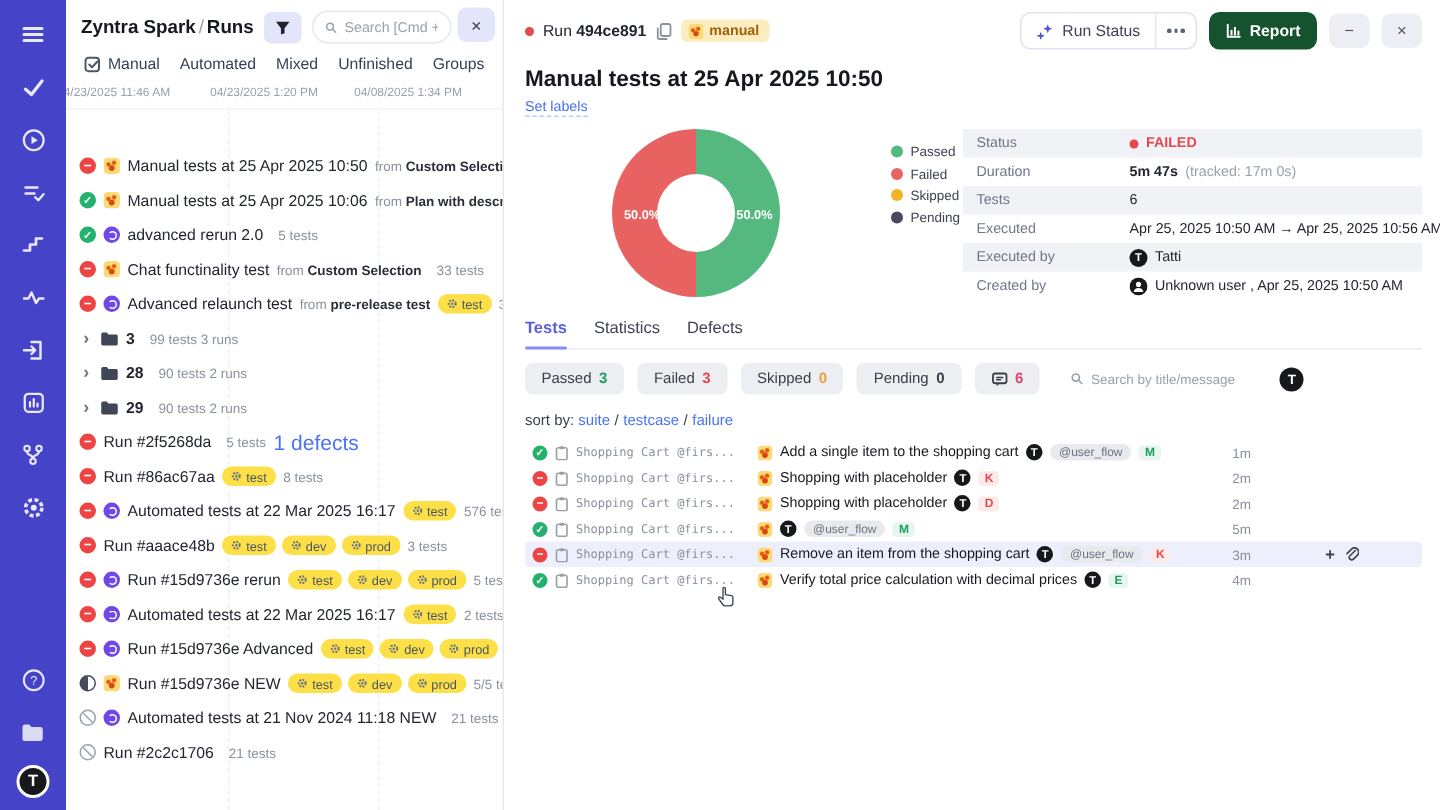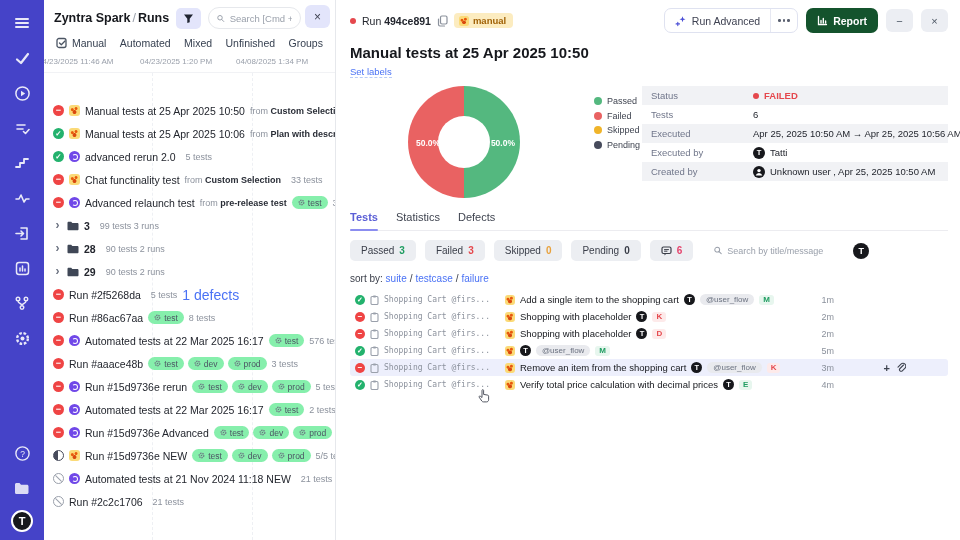--- a/index.html
+++ b/index.html
@@ -49,21 +49,21 @@
       radial-gradient(circle at 64% 32%, #e8590c 0 1px, transparent 1.9px),
       radial-gradient(circle at 50% 64%, #d9480f 0 1.6px, transparent 2.3px),
       #fbda77; }
   .ic-auto { border-radius:50%; background:#7048e8; position:relative; }
   .ic-auto::after { content:""; position:absolute; inset:2.5px; border:1.2px solid #fff; border-left-color:transparent; border-radius:50%; }
   .run-title { color:#23262e; }
   .lrow:has(.st-folder) .run-title { font-weight:700; }
   .from { color:#8b919c; font-size:9px; }
   .from b { color:#2a2e37; font-weight:700; }
   .badges { display:flex; gap:4px; }
-  .env-badge { background:#86efac; border-radius:8px; padding:1.5px 6px; font-size:8.5px; color:#4b5563; display:inline-flex; align-items:center; gap:3px; }
+  .env-badge { background:#fde047; border-radius:8px; padding:1.5px 6px; font-size:8.5px; color:#4b5563; display:inline-flex; align-items:center; gap:3px; }
   .meta { color:#8b919c; font-size:9px; }
   .defects { color:#4a72f5; font-size:14px; cursor:pointer; }
 
   
   .rp { flex:1; min-width:0; padding:8px 12px 0 14px; display:flex; flex-direction:column; }
   .rp-top { display:flex; align-items:center; gap:6px; }
   .red-dot { width:6px; height:6px; border-radius:50%; background:#e5484d; flex:none; display:inline-block; }
   .run-id { font-size:10.5px; color:#23262e; }
   .run-id b { font-weight:700; }
   .copy-btn { display:flex; cursor:pointer; }
@@ -551,21 +551,21 @@
           <span class="mb-ic"></span>
           <span>manual</span>
         </span>
       <span class="rp-actions">
         <span class="btn-group">
           <span class="btn-summary">
             <svg width="12" height="12" viewBox="0 0 12 12">
                 <path d="M7.5 1.2l.8 2.2 2.2.8-2.2.8-.8 2.2-.8-2.2-2.2-.8 2.2-.8z" fill="#4b4fd6"></path>
                 <path d="M2.8 7.2v3.4M1.1 8.9h3.4" stroke="#4b4fd6" stroke-width="1.1" stroke-linecap="round"></path>
               </svg>
-            <span>Run Advanced</span>
+            <span>Run Status</span>
           </span>
           <span class="btn-more">
               <i></i>
               <i></i>
               <i></i>
             </span>
         </span>
         <span class="btn-report">
           <svg width="11" height="11" viewBox="0 0 11 11">
               <path d="M1.5 1.5v8h8" stroke="#fff" stroke-width="1.3" fill="none" stroke-linecap="round"></path>
@@ -615,20 +615,28 @@
           <div class="srow">
             <span class="slabel">Status</span>
             <span class="sval">
               <span class="red-dot"></span>
 
               <span class="v-failed">FAILED</span>
 
             </span>
           </div>
 
+          <div class="srow">
+            <span class="slabel">Duration</span>
+            <span class="sval">
+
+              <span class="v-strong">5m 47s</span>
+              <span class="sextra">(tracked: 17m 0s)</span>
+            </span>
+          </div>
 
           <div class="srow">
             <span class="slabel">Tests</span>
             <span class="sval">
 
               <span>6</span>
 
             </span>
           </div>
 

